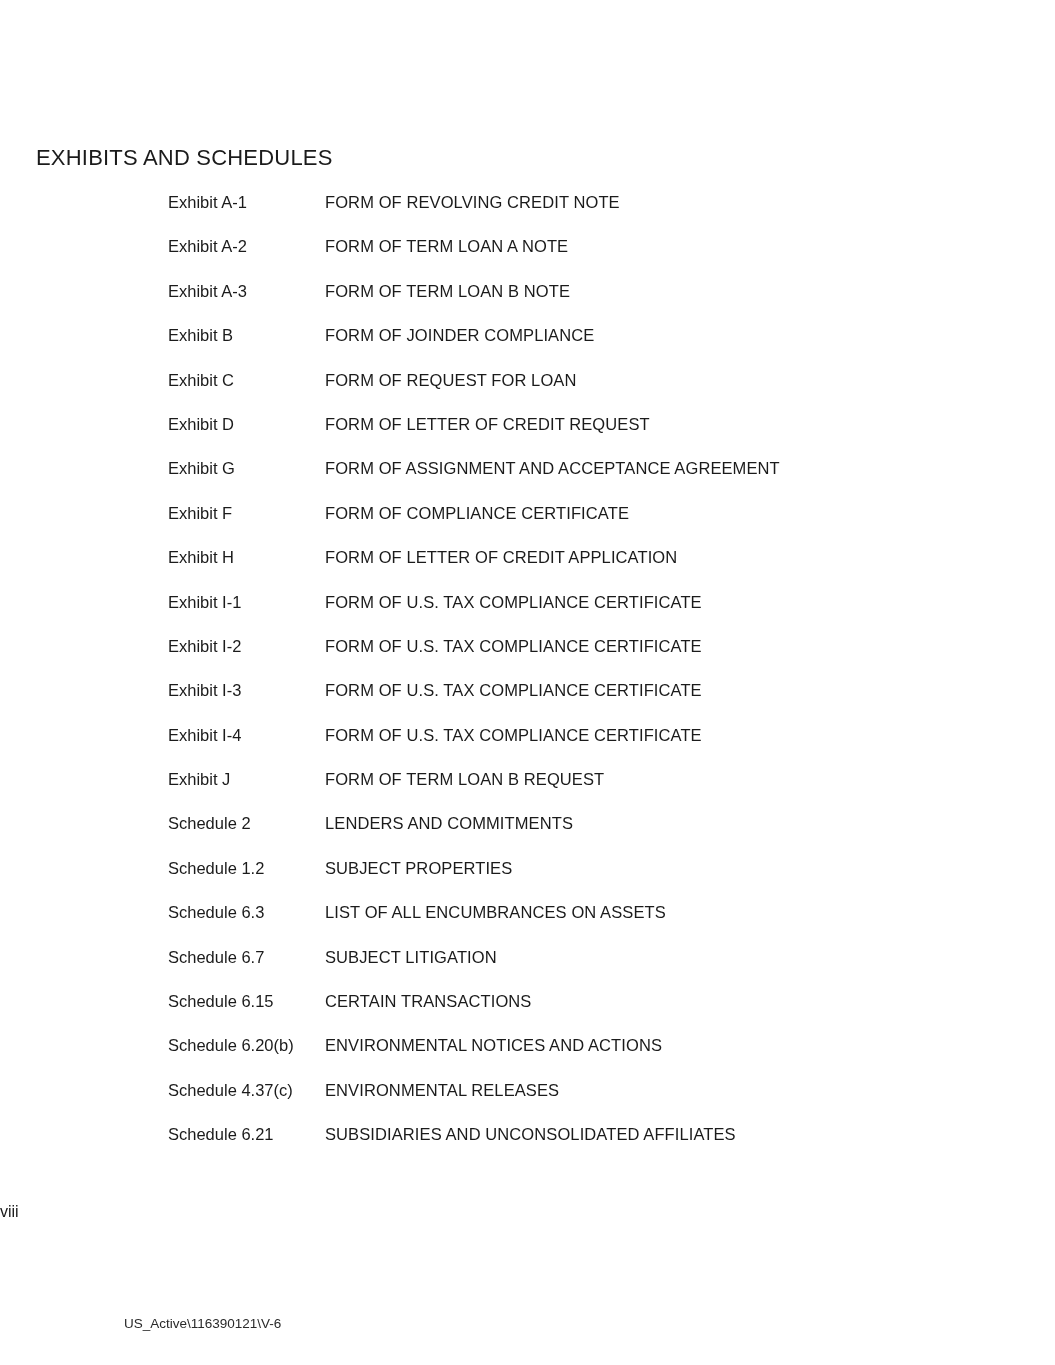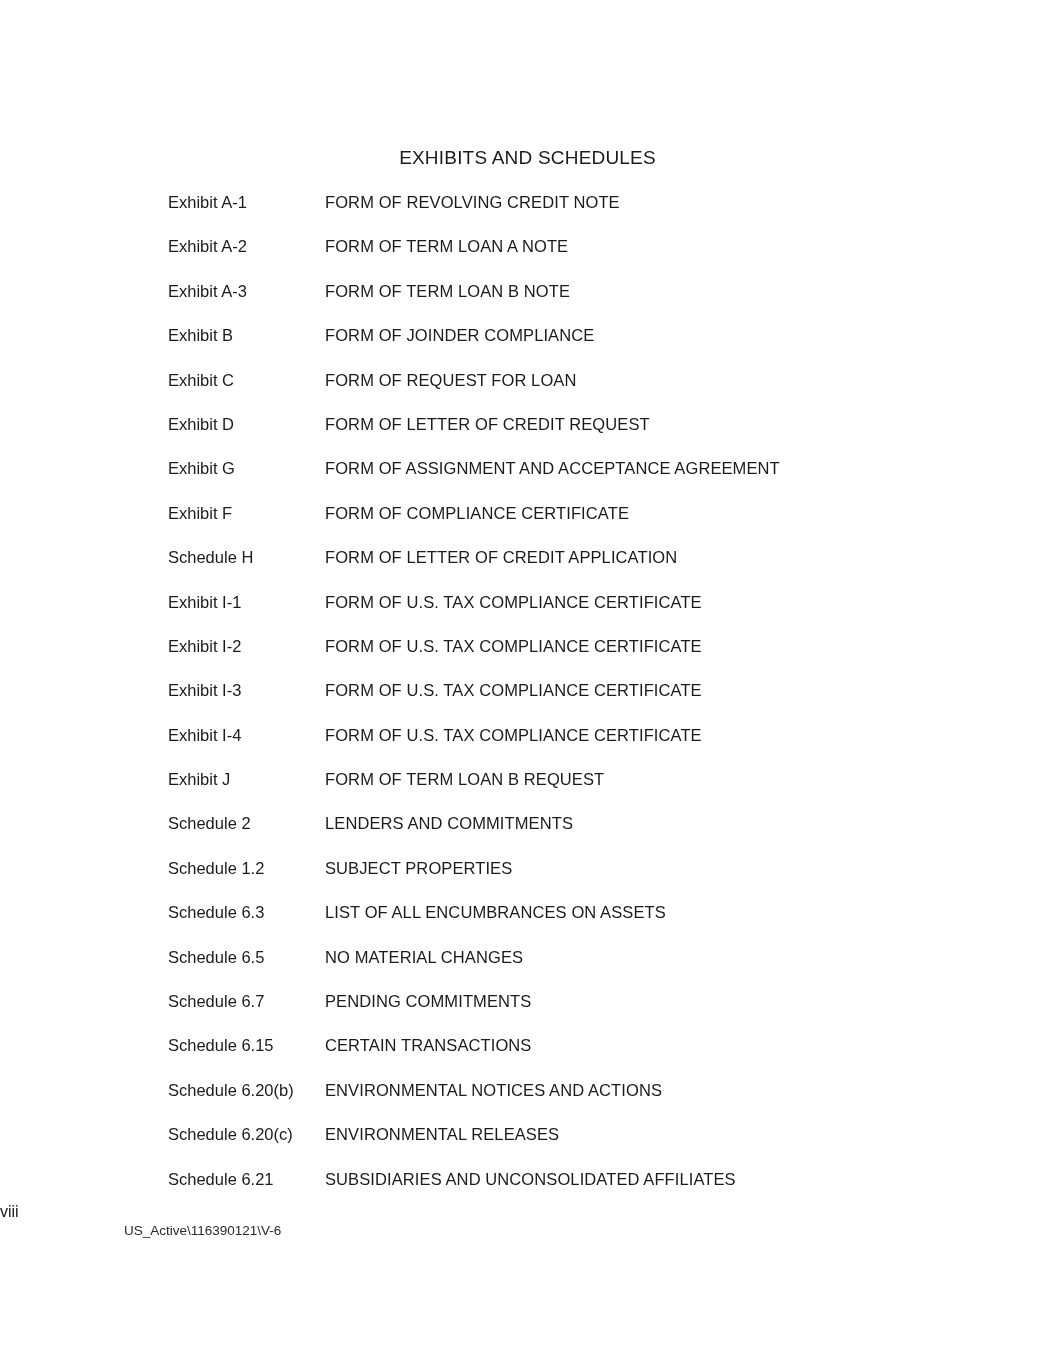--- a/index.html
+++ b/index.html
@@ -14,26 +14,26 @@
     margin: 0 auto;
     background: #ffffff;
     font-family: "Liberation Sans", "DejaVu Sans", sans-serif;
     color: #1b1b1b;
     overflow: hidden;
   }
   .content {
     padding-top: 148px;
   }
   .doc-title {
-    text-align: center;
-    font-size: 19px;
+    font-size: 22px;
     line-height: 19px;
     margin: 0 0 26px 0;
     font-weight: normal;
     letter-spacing: 0.2px;
+    padding-left: 36px;
   }
   .entry-row {
     display: flex;
     align-items: flex-start;
     padding-left: 124px;
     margin-bottom: 25.4px;
     font-size: 16.5px;
     line-height: 19px;
   }
   .entry-label {
@@ -49,21 +49,21 @@
     top: 1194px;
     left: 0;
     width: 100%;
     text-align: left;
     font-size: 16px;
     line-height: 19px;
     margin-top: 8px;
   }
   .doc-footer {
     position: absolute;
-    top: 1223px;
+    top: 1316px;
     left: 124px;
     font-size: 13.5px;
     line-height: 16px;
     color: #2a2a2a;
   }
 </style>
 </head>
 <body>
 
 <div class="page">
@@ -96,21 +96,21 @@
     </div>
     <div class="entry-row">
       <span class="entry-label">Exhibit G</span>
       <span class="entry-desc">FORM OF ASSIGNMENT AND ACCEPTANCE AGREEMENT</span>
     </div>
     <div class="entry-row">
       <span class="entry-label">Exhibit F</span>
       <span class="entry-desc">FORM OF COMPLIANCE CERTIFICATE</span>
     </div>
     <div class="entry-row">
-      <span class="entry-label">Schedule H</span>
+      <span class="entry-label">Exhibit H</span>
       <span class="entry-desc">FORM OF LETTER OF CREDIT APPLICATION</span>
     </div>
     <div class="entry-row">
       <span class="entry-label">Exhibit I-1</span>
       <span class="entry-desc">FORM OF U.S. TAX COMPLIANCE CERTIFICATE</span>
     </div>
     <div class="entry-row">
       <span class="entry-label">Exhibit I-2</span>
       <span class="entry-desc">FORM OF U.S. TAX COMPLIANCE CERTIFICATE</span>
     </div>
@@ -132,37 +132,33 @@
     </div>
     <div class="entry-row">
       <span class="entry-label">Schedule 1.2</span>
       <span class="entry-desc">SUBJECT PROPERTIES</span>
     </div>
     <div class="entry-row">
       <span class="entry-label">Schedule 6.3</span>
       <span class="entry-desc">LIST OF ALL ENCUMBRANCES ON ASSETS</span>
     </div>
     <div class="entry-row">
-      <span class="entry-label">Schedule 6.5</span>
-      <span class="entry-desc">NO MATERIAL CHANGES</span>
-    </div>
-    <div class="entry-row">
       <span class="entry-label">Schedule 6.7</span>
-      <span class="entry-desc">PENDING COMMITMENTS</span>
+      <span class="entry-desc">SUBJECT LITIGATION</span>
     </div>
     <div class="entry-row">
       <span class="entry-label">Schedule 6.15</span>
       <span class="entry-desc">CERTAIN TRANSACTIONS</span>
     </div>
     <div class="entry-row">
       <span class="entry-label">Schedule 6.20(b)</span>
       <span class="entry-desc">ENVIRONMENTAL NOTICES AND ACTIONS</span>
     </div>
     <div class="entry-row">
-      <span class="entry-label">Schedule 6.20(c)</span>
+      <span class="entry-label">Schedule 4.37(c)</span>
       <span class="entry-desc">ENVIRONMENTAL RELEASES</span>
     </div>
     <div class="entry-row">
       <span class="entry-label">Schedule 6.21</span>
       <span class="entry-desc">SUBSIDIARIES AND UNCONSOLIDATED AFFILIATES</span>
     </div>
   </div>
 
   <div class="page-number">viii</div>
   <div class="doc-footer">US_Active\116390121\V-6</div>

